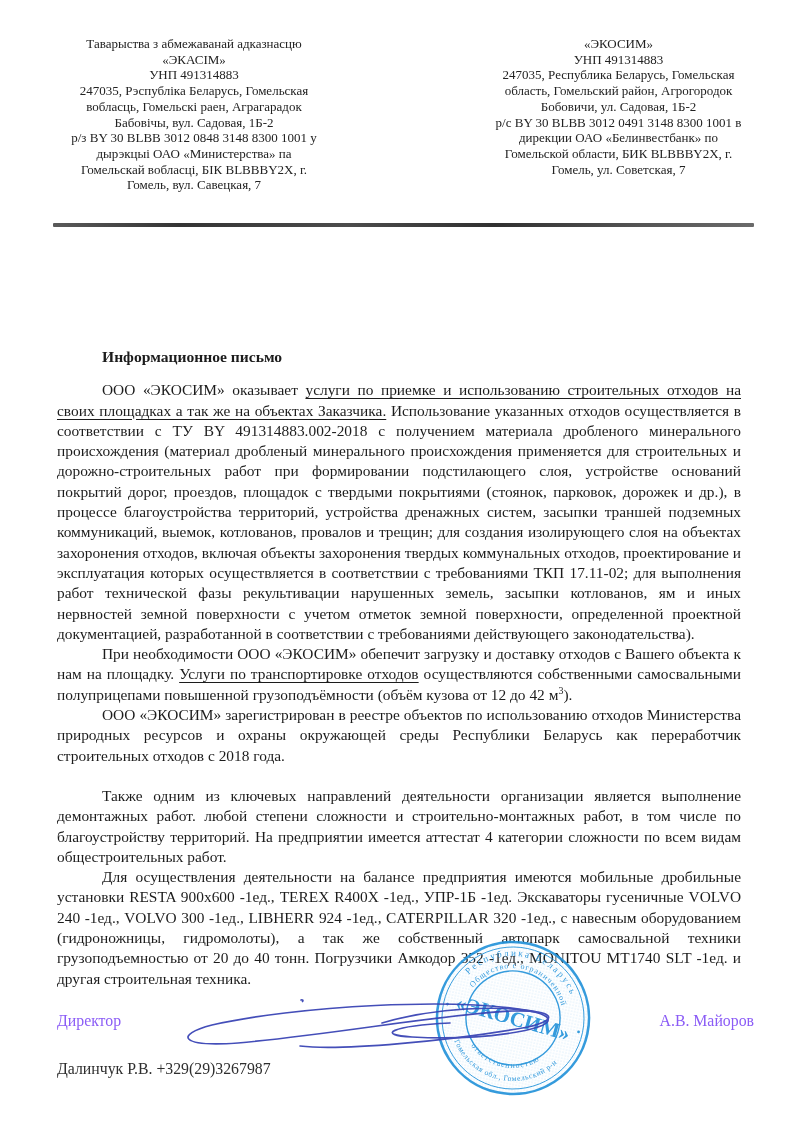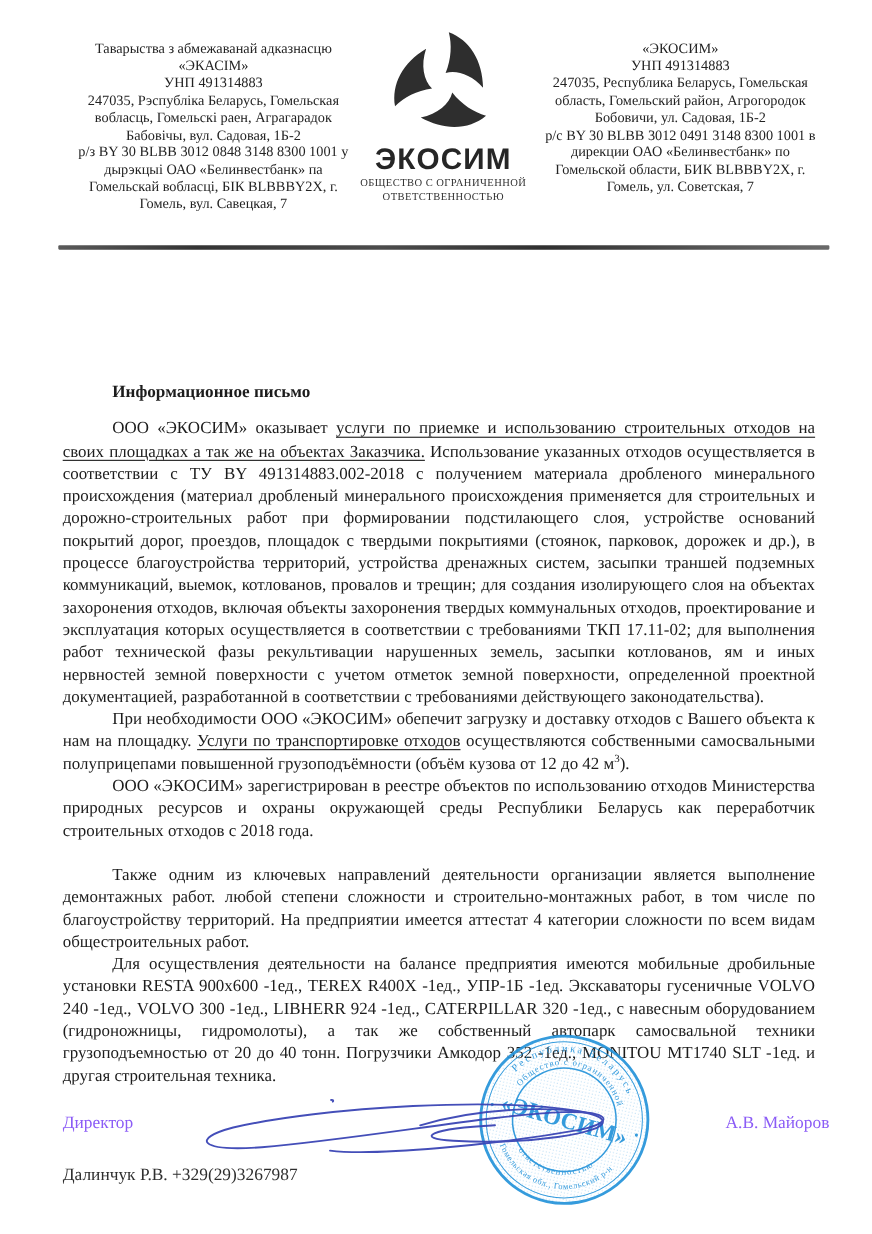--- a/index.html
+++ b/index.html
@@ -51,37 +51,25 @@
 <div class="page">
 
   <div class="lh-col lh-left">
     <div class="lh-line">Таварыства з абмежаванай адказнасцю</div>
     <div class="lh-line">«ЭКАСІМ»</div>
     <div class="lh-line">УНП 491314883</div>
     <div class="lh-line">247035, Рэспубліка Беларусь, Гомельская</div>
     <div class="lh-line">вобласць, Гомельскі раен, Аграгарадок</div>
     <div class="lh-line">Бабовічы, вул. Садовая, 1Б-2</div>
     <div class="lh-line">р/з BY 30 BLBB 3012 0848 3148 8300 1001 у</div>
-    <div class="lh-line">дырэкцыі ОАО «Белинвестбанк» па</div>
+    <div class="lh-line">дырэкцыі ОАО «Министерства» па</div>
     <div class="lh-line">Гомельскай вобласці, БІК BLBBBY2X, г.</div>
     <div class="lh-line">Гомель, вул. Савецкая, 7</div>
   </div>
 
-  <div class="logo-block">
-    <svg class="logo-mark" viewBox="0 0 100 104" aria-hidden="true">
-      <g transform="rotate(6 50 52)" fill="#2e2e2e">
-        <path d="M50 3 C70 8 84 26 87 51 C75 40 61 37 51 41 C55 27 54 14 50 3 Z"></path>
-        <path transform="rotate(120 50 52)" d="M50 3 C70 8 84 26 87 51 C75 40 61 37 51 41 C55 27 54 14 50 3 Z"></path>
-        <path transform="rotate(240 50 52)" d="M50 3 C70 8 84 26 87 51 C75 40 61 37 51 41 C55 27 54 14 50 3 Z"></path>
-      </g>
-    </svg>
-    <div class="logo-brand">ЭКОСИМ</div>
-    <div class="logo-sub">ОБЩЕСТВО С ОГРАНИЧЕННОЙ</div>
-    <div class="logo-sub">ОТВЕТСТВЕННОСТЬЮ</div>
-  </div>
 
   <div class="lh-col lh-right">
     <div class="lh-line">«ЭКОСИМ»</div>
     <div class="lh-line">УНП 491314883</div>
     <div class="lh-line">247035, Республика Беларусь, Гомельская</div>
     <div class="lh-line">область, Гомельский район, Агрогородок</div>
     <div class="lh-line">Бобовичи,  ул.  Садовая,  1Б-2</div>
     <div class="lh-line">р/с BY 30 BLBB 3012 0491 3148 8300 1001 в</div>
     <div class="lh-line">дирекции ОАО «Белинвестбанк» по</div>
     <div class="lh-line">Гомельской области, БИК BLBBBY2X, г.</div>

